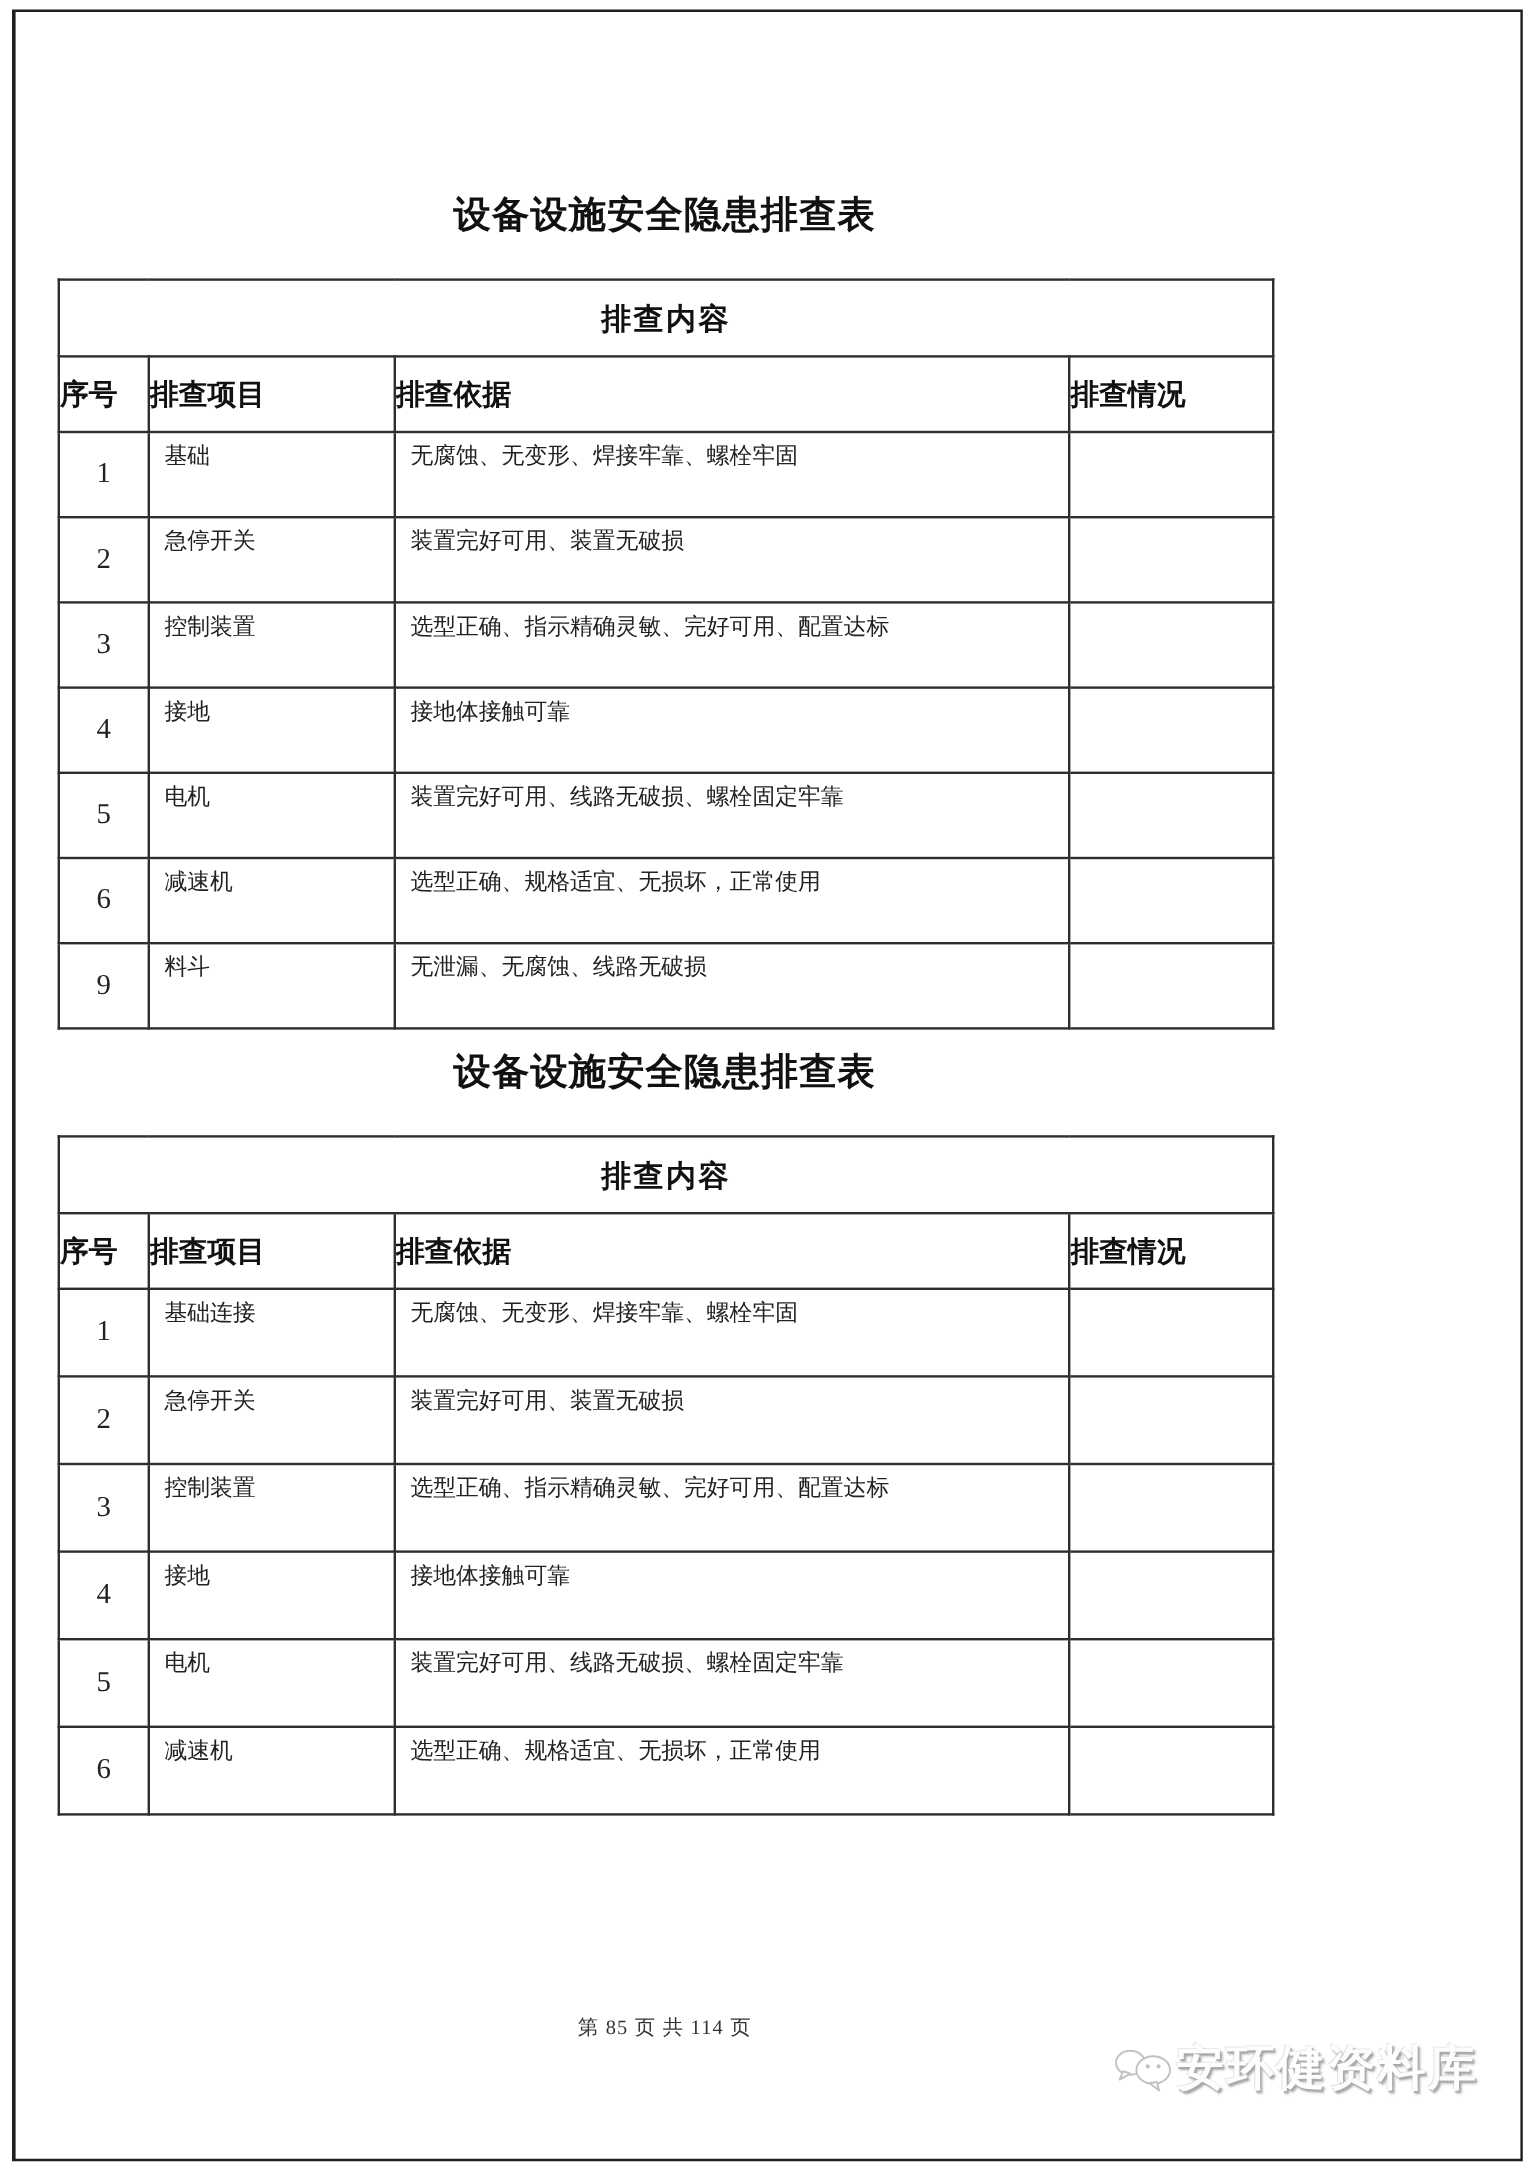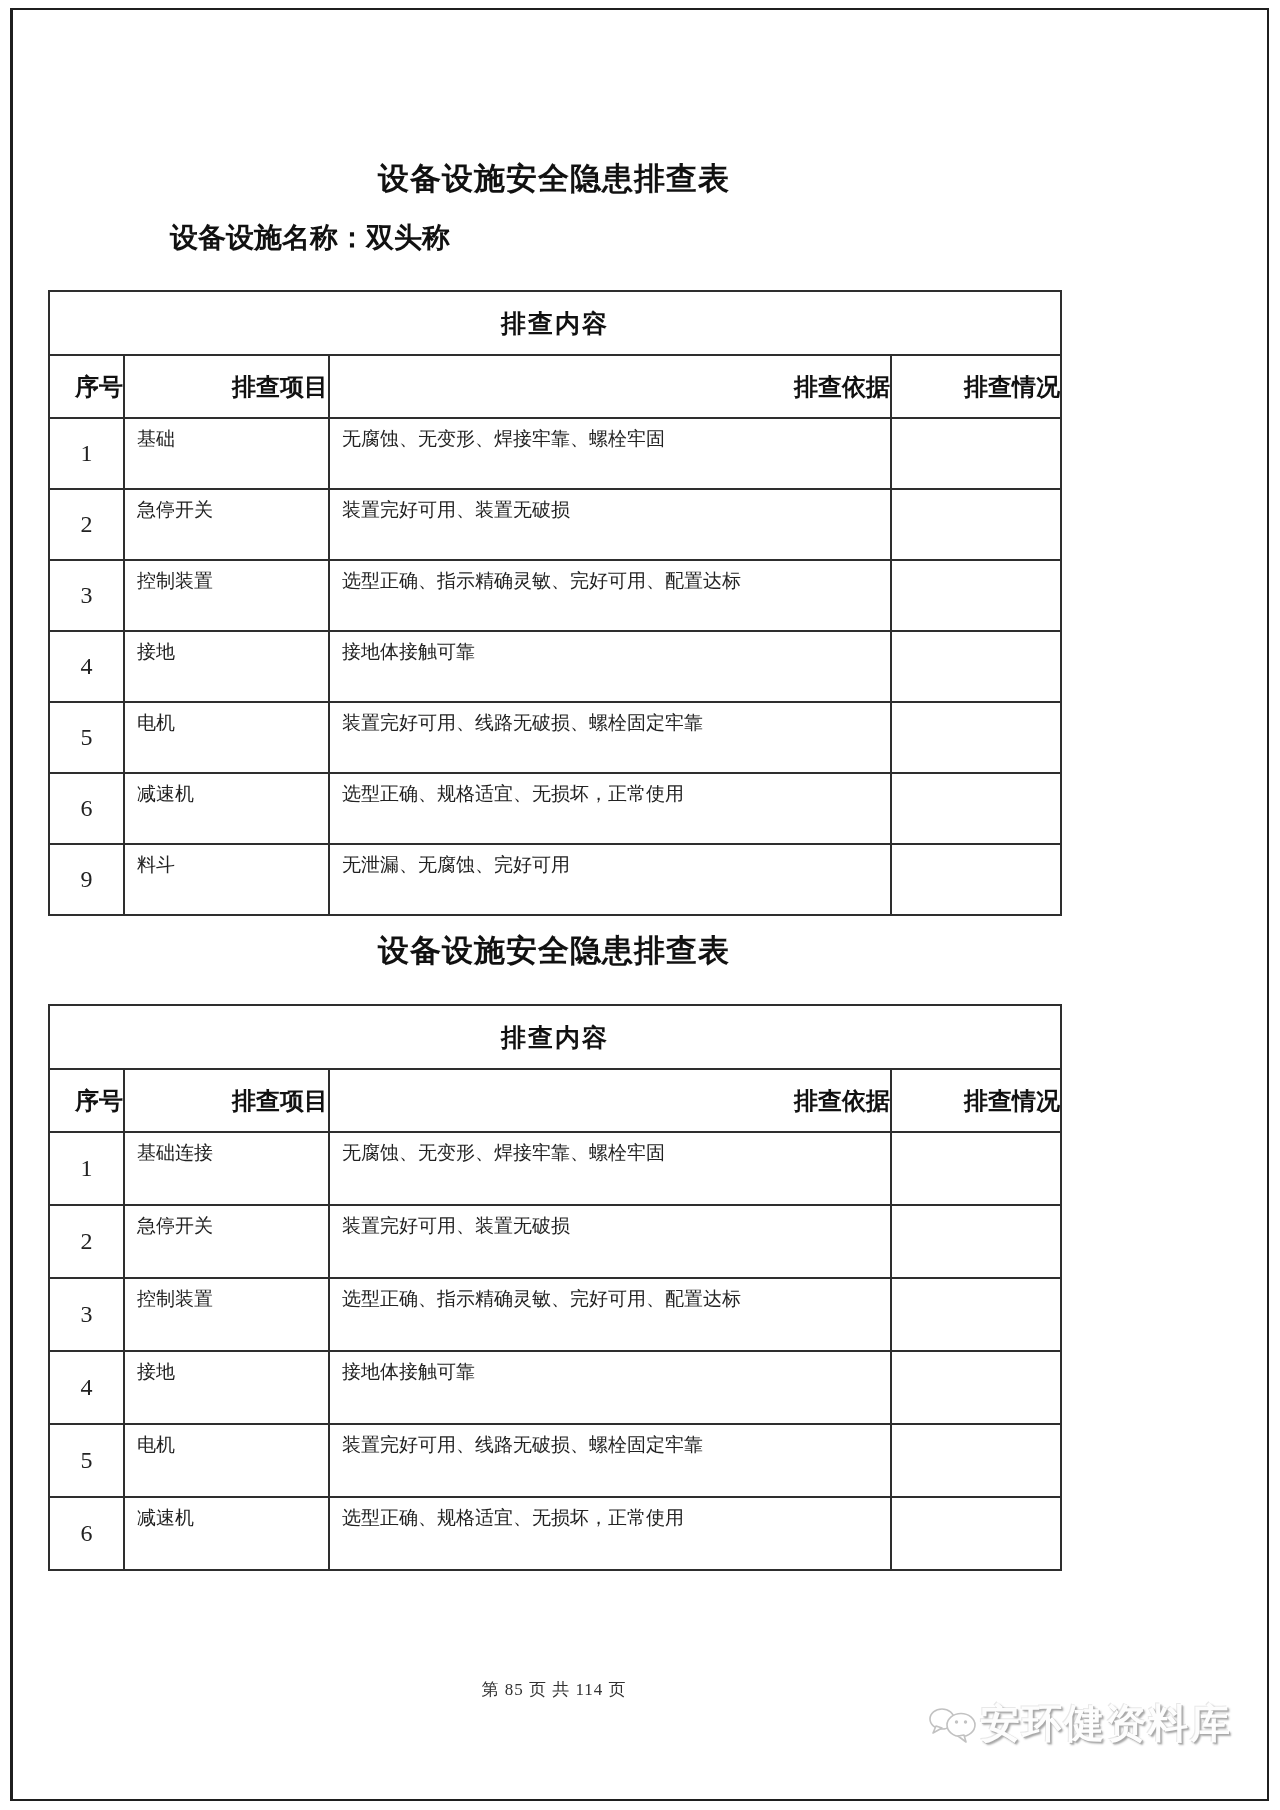--- a/index.html
+++ b/index.html
@@ -34,21 +34,21 @@
   .w-item { width: 205px; }
   .w-basis { width: 562px; }
   .w-status { width: 170px; }
 
   .span-row th {
     height: 64px; font-size: 25px; font-weight: bold; letter-spacing: 2px;
     text-align: center; vertical-align: middle; color: #111;
   }
   .col-row th {
     height: 63px; font-size: 24px; font-weight: bold;
-    text-align: right; vertical-align: middle; color: #111;
+    text-align: left; vertical-align: middle; color: #111;
   }
 
   .data-row td { height: 71px; }
   .section-1 .data-row td { height: 73px; }
 
   .cell-no {
     font-size: 24px; text-align: center; vertical-align: middle;
     font-weight: normal; color: #222;
   }
   .cell-item, .cell-basis {
@@ -75,21 +75,20 @@
 </style>
 </head>
 <body>
 
 <div class="page">
   <div class="frame"></div>
 
   <div class="content" id="sections-container">
   <section class="section section-0">
     <h1 class="doc-title bind-title">设备设施安全隐患排查表</h1>
-    <h2 class="device-line"><span class="bind-devlabel">设备设施名称：</span><span class="bind-devname">双头称</span></h2>
     <table class="check-table">
       <colgroup>
             <col class="w-no">
             <col class="w-item">
             <col class="w-basis">
             <col class="w-status">
           </colgroup>
       <thead>
         <tr class="span-row">
           <th colspan="4" class="bind-tbltitle">排查内容</th>
@@ -140,21 +139,21 @@
   <tr class="data-row">
     <td class="cell-no">6</td>
     <td class="cell-item">减速机</td>
     <td class="cell-basis">选型正确、规格适宜、无损坏，正常使用</td>
     <td class="cell-status"></td>
   </tr>
 
   <tr class="data-row">
     <td class="cell-no">9</td>
     <td class="cell-item">料斗</td>
-    <td class="cell-basis">无泄漏、无腐蚀、完好可用</td>
+    <td class="cell-basis">无泄漏、无腐蚀、线路无破损</td>
     <td class="cell-status"></td>
   </tr>
 </tbody>
     </table>
   </section>
 
   <section class="section section-1">
     <h1 class="doc-title bind-title">设备设施安全隐患排查表</h1>
     <table class="check-table">
       <colgroup>

